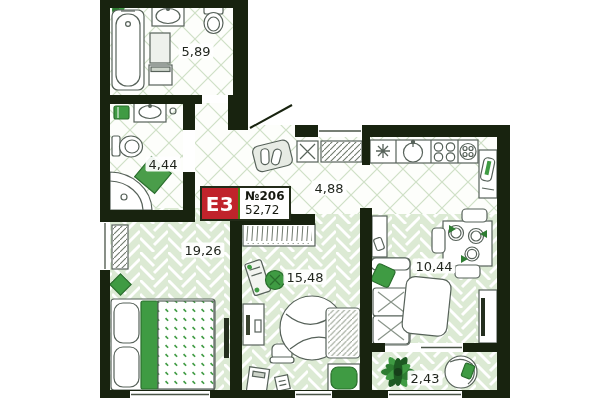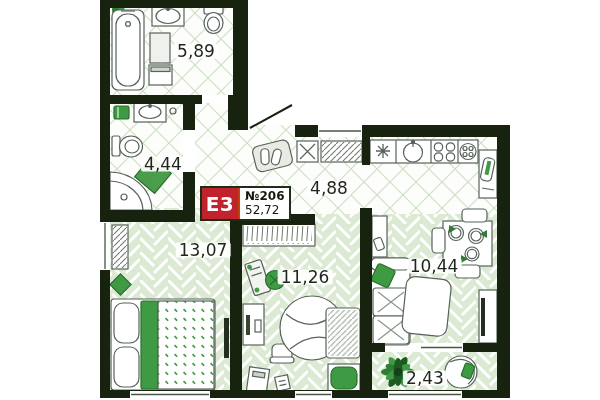--- a/index.html
+++ b/index.html
@@ -1,27 +1,27 @@
 <!DOCTYPE html>
 <html><head>
 <meta charset="utf-8">
 <style>
   html,body{margin:0;padding:0;background:#ffffff;}
   .stage{position:relative;width:600px;height:400px;background:#ffffff;overflow:hidden;
          font-family:"DejaVu Sans", sans-serif;}
   .stage svg{position:absolute;left:0;top:0;}
   .area-label{position:absolute;transform:translate(-50%,-50%);
-    font-size:17px;line-height:15px;color:#1f241c;background:rgba(255,255,255,.93);
+    font-size:13px;line-height:15px;color:#1f241c;background:rgba(255,255,255,.93);
     padding:0 3px;border-radius:2px;white-space:nowrap;}
   .unit-badge{position:absolute;left:200px;top:186px;display:flex;height:35px;
     border:2px solid #222b18;box-sizing:border-box;background:#fff;}
   .unit-badge .type{width:36px;display:flex;align-items:center;justify-content:center;
     color:#fff;font-weight:bold;font-size:20px;letter-spacing:.5px;}
   .unit-badge .info{display:flex;flex-direction:column;justify-content:center;
-    background:#fff;padding:1px 4px 1px 5px;border-left:2px solid #c2410c;}
+    background:#fff;padding:1px 4px 1px 5px;border-left:2px solid #4d7c0f;}
   .unit-badge .num{font-weight:bold;font-size:12px;line-height:13px;color:#15180f;}
   .unit-badge .tot{font-size:12px;line-height:15px;color:#15180f;}
 </style>
 </head>
 <body>
 
 <div class="stage">
 <svg width="600" height="400" viewBox="0 0 600 400">
   <defs>
     <pattern id="p-lattice" width="26" height="26" patternUnits="userSpaceOnUse">
@@ -310,22 +310,22 @@
     <line x1="389" y1="394.5" x2="461" y2="394.5" stroke="#4a5447" stroke-width="1.3"></line>
     <rect x="420" y="343" width="43" height="9" fill="#ffffff"></rect>
     <line x1="421" y1="347.5" x2="462" y2="347.5" stroke="#4a5447" stroke-width="1.3"></line>
   </g>
   <line x1="250" y1="128" x2="292" y2="105" stroke="#18230f" stroke-width="2"></line>
 </svg>
 
 <div class="area-label" style="left:196px;top:51px">5,89</div>
 <div class="area-label" style="left:163px;top:164px">4,44</div>
 <div class="area-label" style="left:329px;top:188px">4,88</div>
-<div class="area-label" style="left:203px;top:250px">13,07</div>
-<div class="area-label" style="left:305px;top:277px">11,26</div>
+<div class="area-label" style="left:203px;top:250px">19,26</div>
+<div class="area-label" style="left:305px;top:277px">15,48</div>
 <div class="area-label" style="left:434px;top:266px">10,44</div>
 <div class="area-label" style="left:425px;top:378px">2,43</div>
 
 <div class="unit-badge">
   <div class="type" id="badge-type" style="background: rgb(192, 35, 43);">E3</div>
   <div class="info">
     <div class="num">№206</div>
     <div class="tot">52,72</div>
   </div>
 </div>

